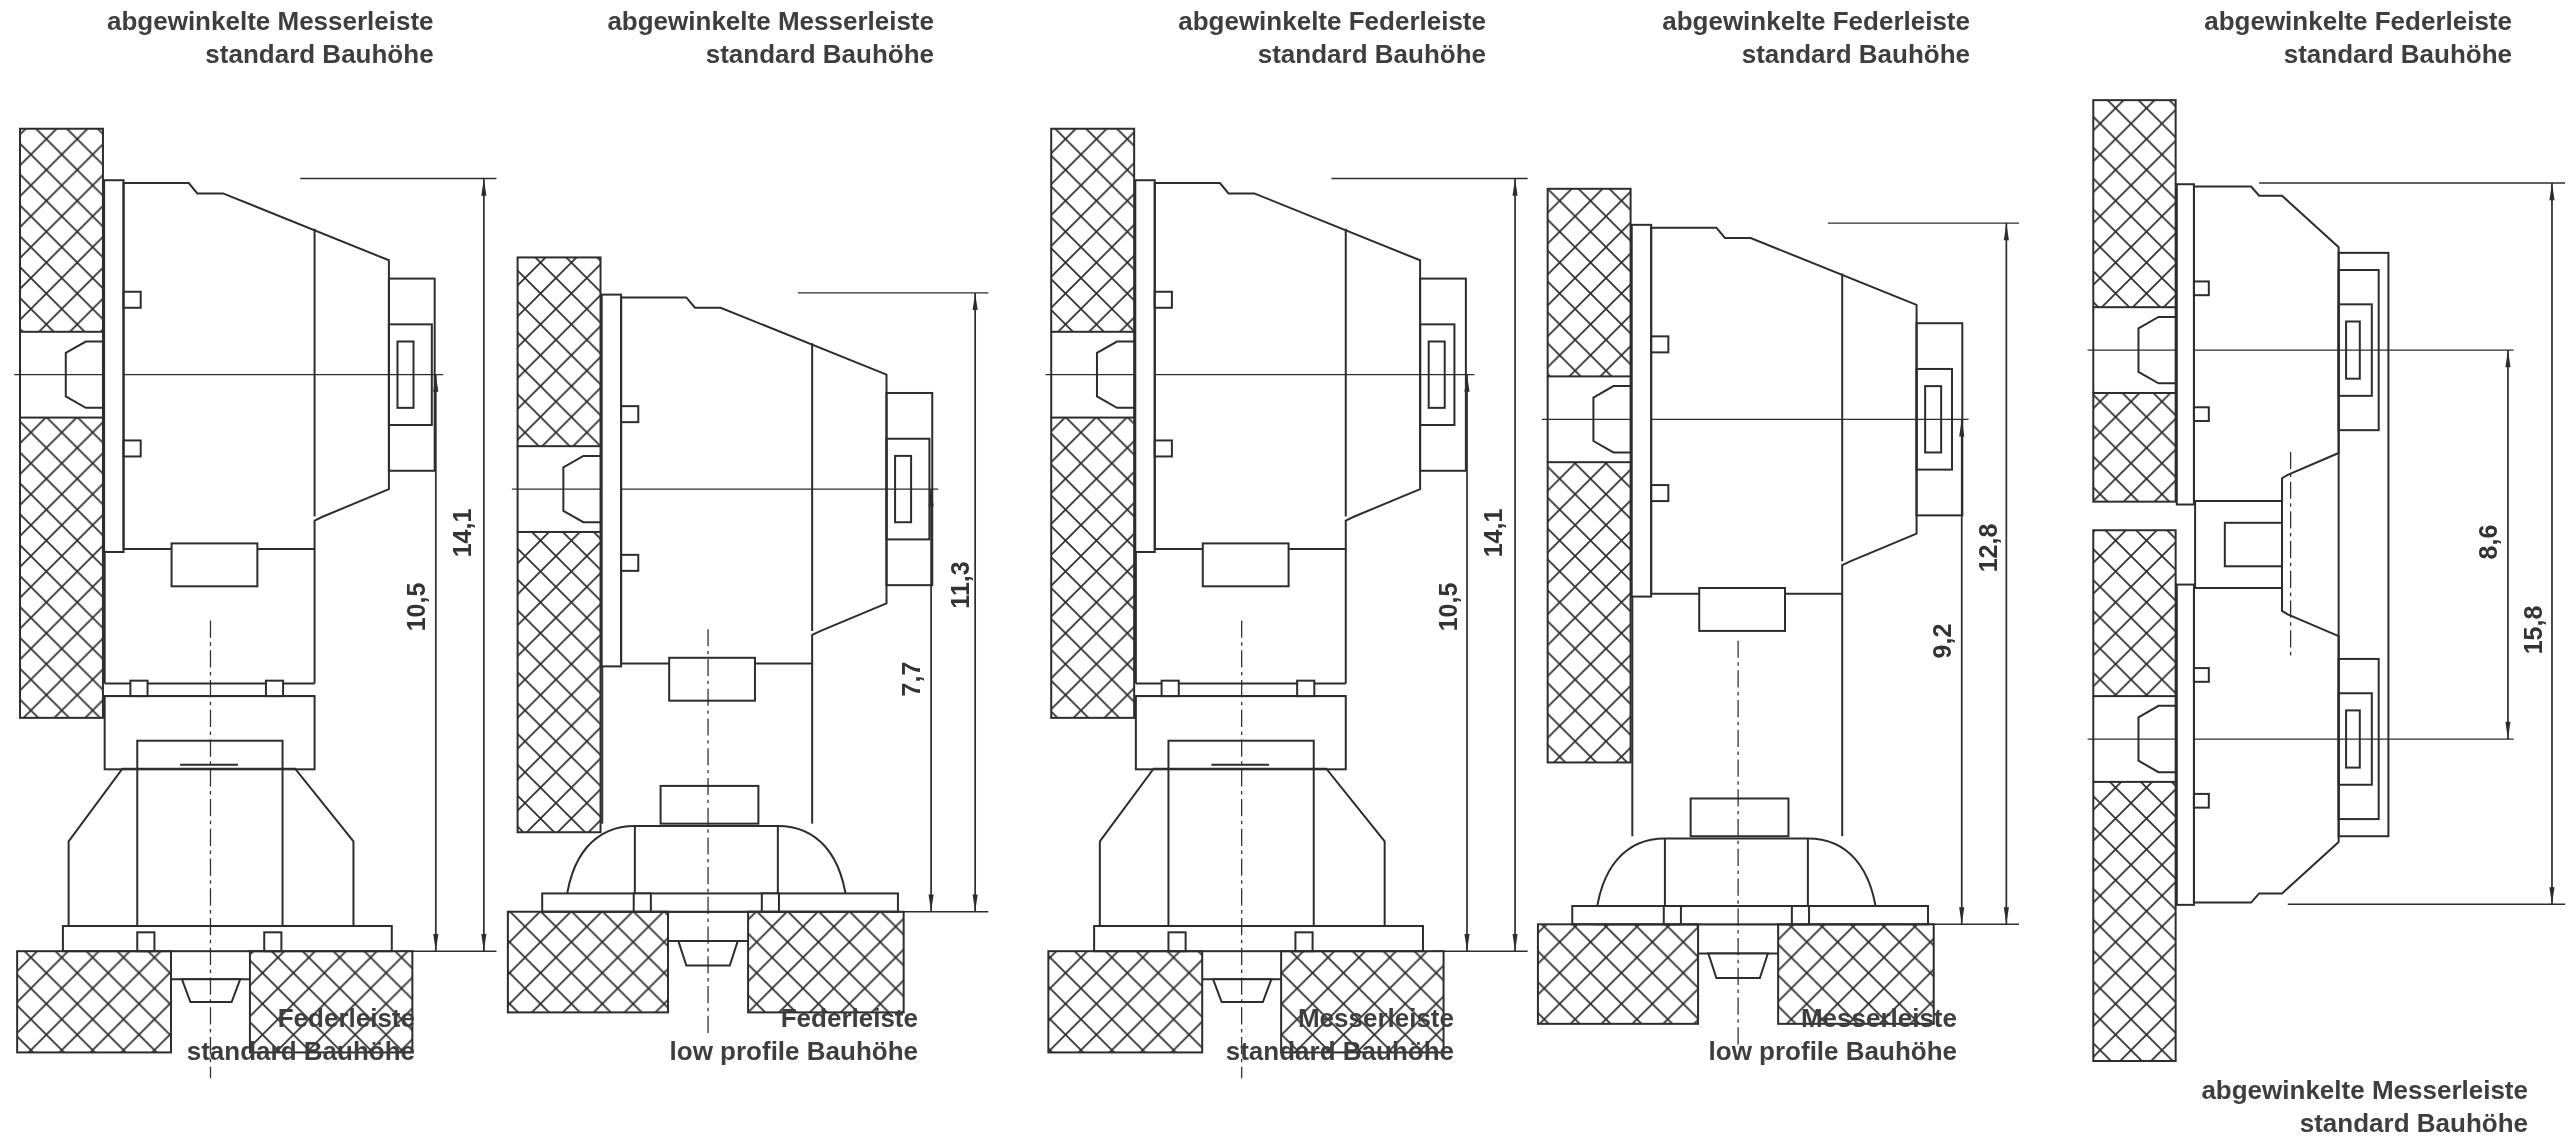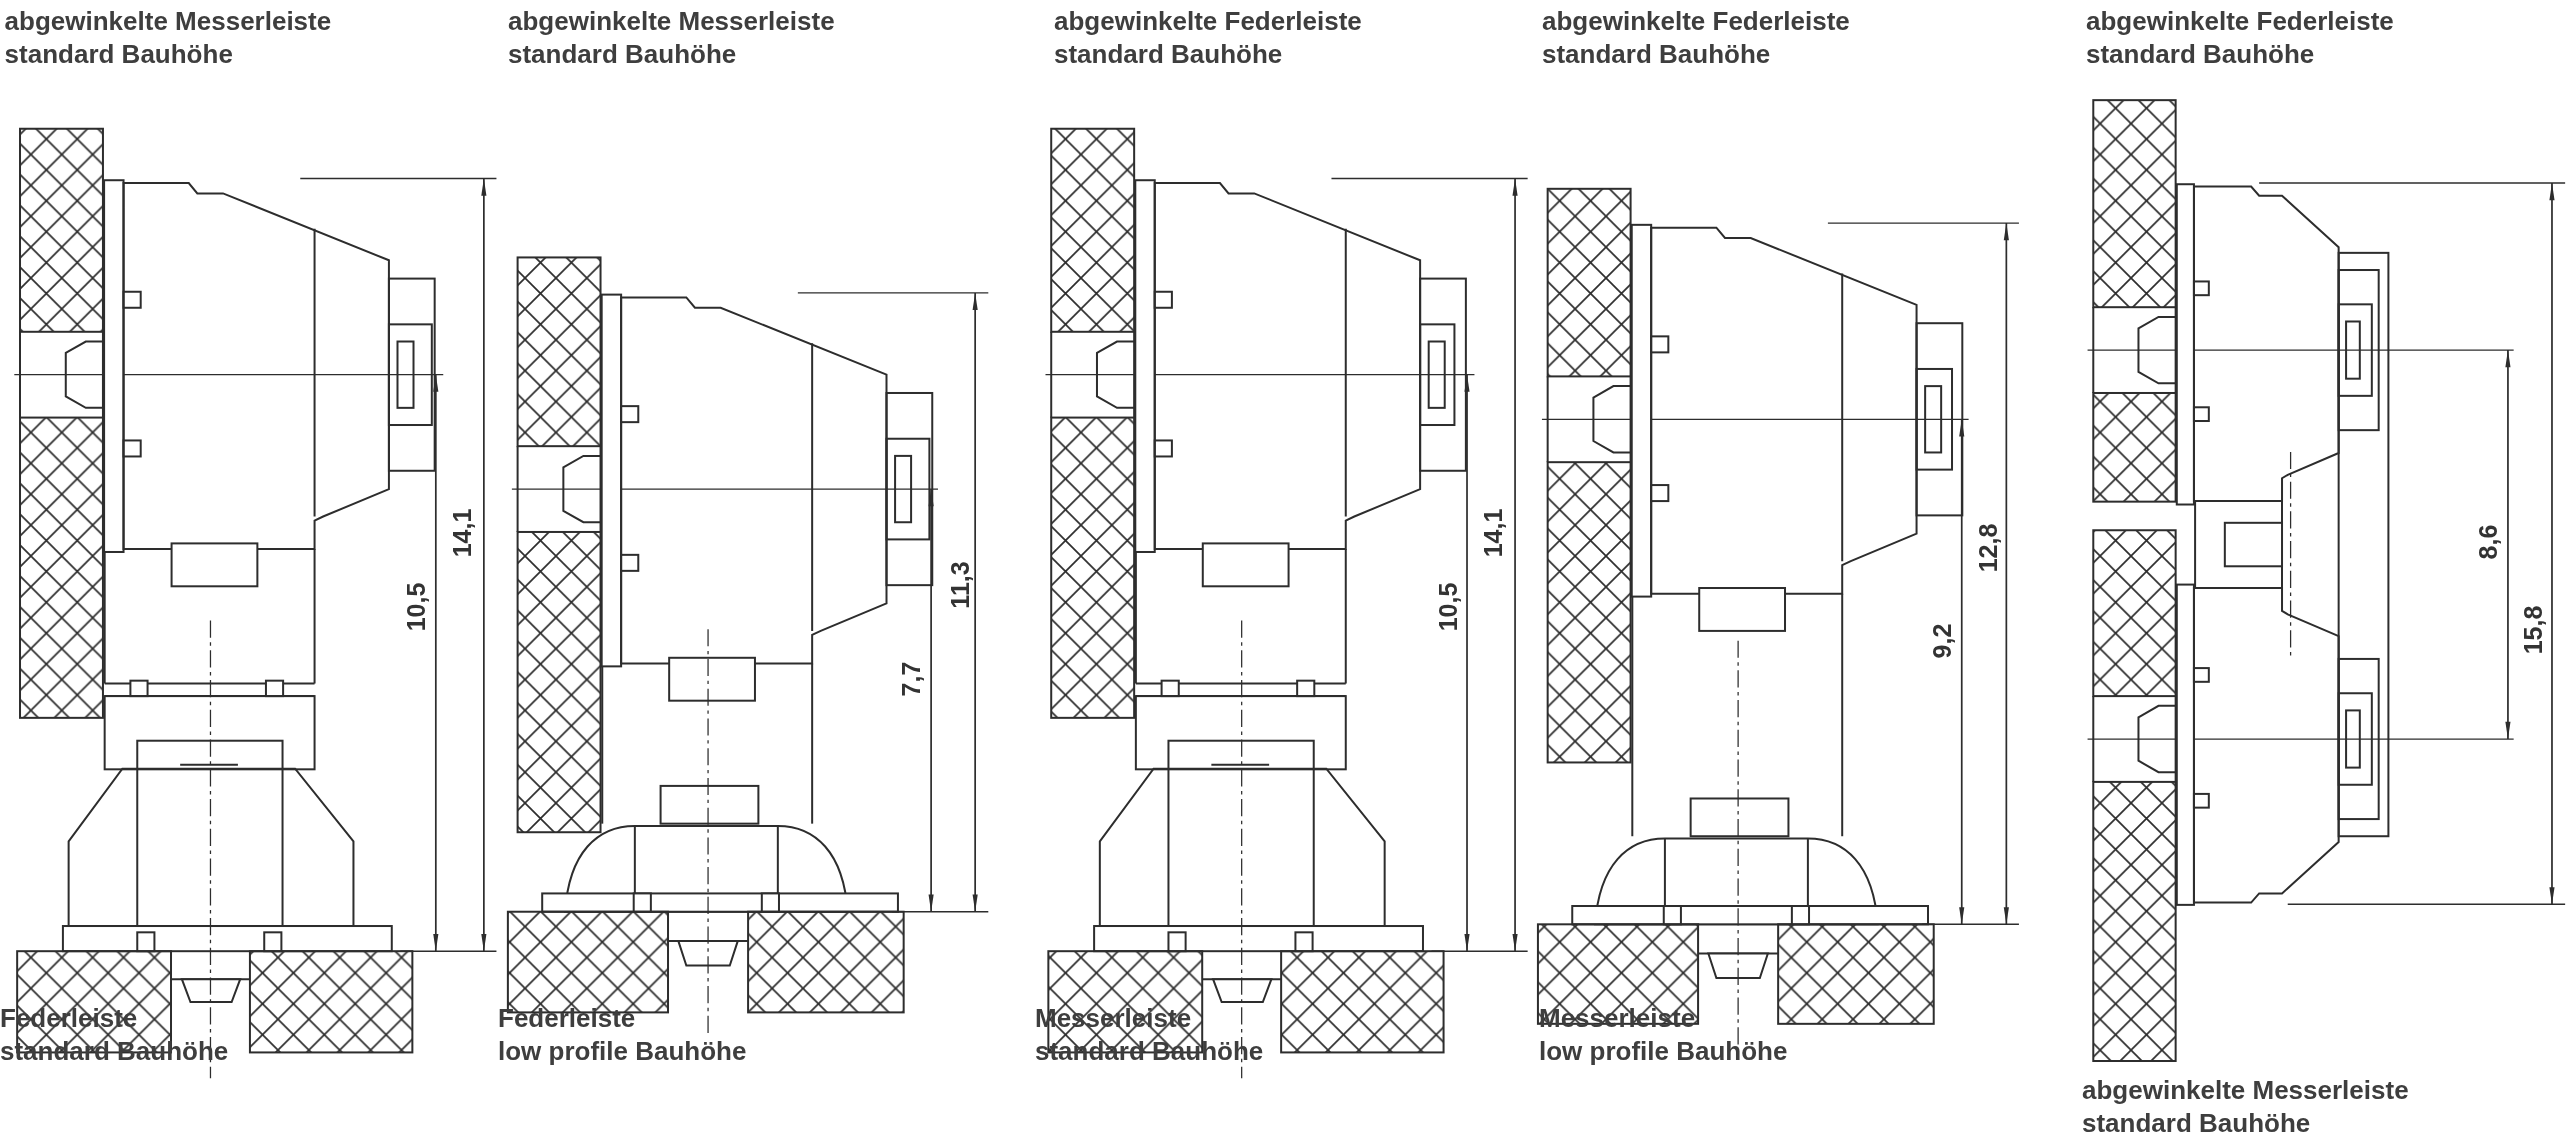--- a/index.html
+++ b/index.html
@@ -4,21 +4,21 @@
 <style>
   html,body{margin:0;padding:0;}
   body{
     width:2576px;height:1144px;position:relative;background:#ffffff;
     font-family:"Liberation Sans","DejaVu Sans",sans-serif;
     -webkit-font-smoothing:antialiased;
   }
   .stage{position:absolute;left:0;top:0;width:2576px;height:1144px;}
   svg{position:absolute;left:0;top:0;}
   .ttl{
-    position:absolute;text-align:left;color:#3e3e3e;
+    position:absolute;text-align:right;color:#3e3e3e;
     font-weight:bold;font-size:26px;line-height:33px;white-space:nowrap;
   }
   .dim{
     position:absolute;color:#333333;font-weight:bold;font-size:25px;line-height:25px;
     transform:translate(-50%,-50%) rotate(-90deg);transform-origin:center center;
     white-space:nowrap;
   }
 </style>
 </head>
 <body>

